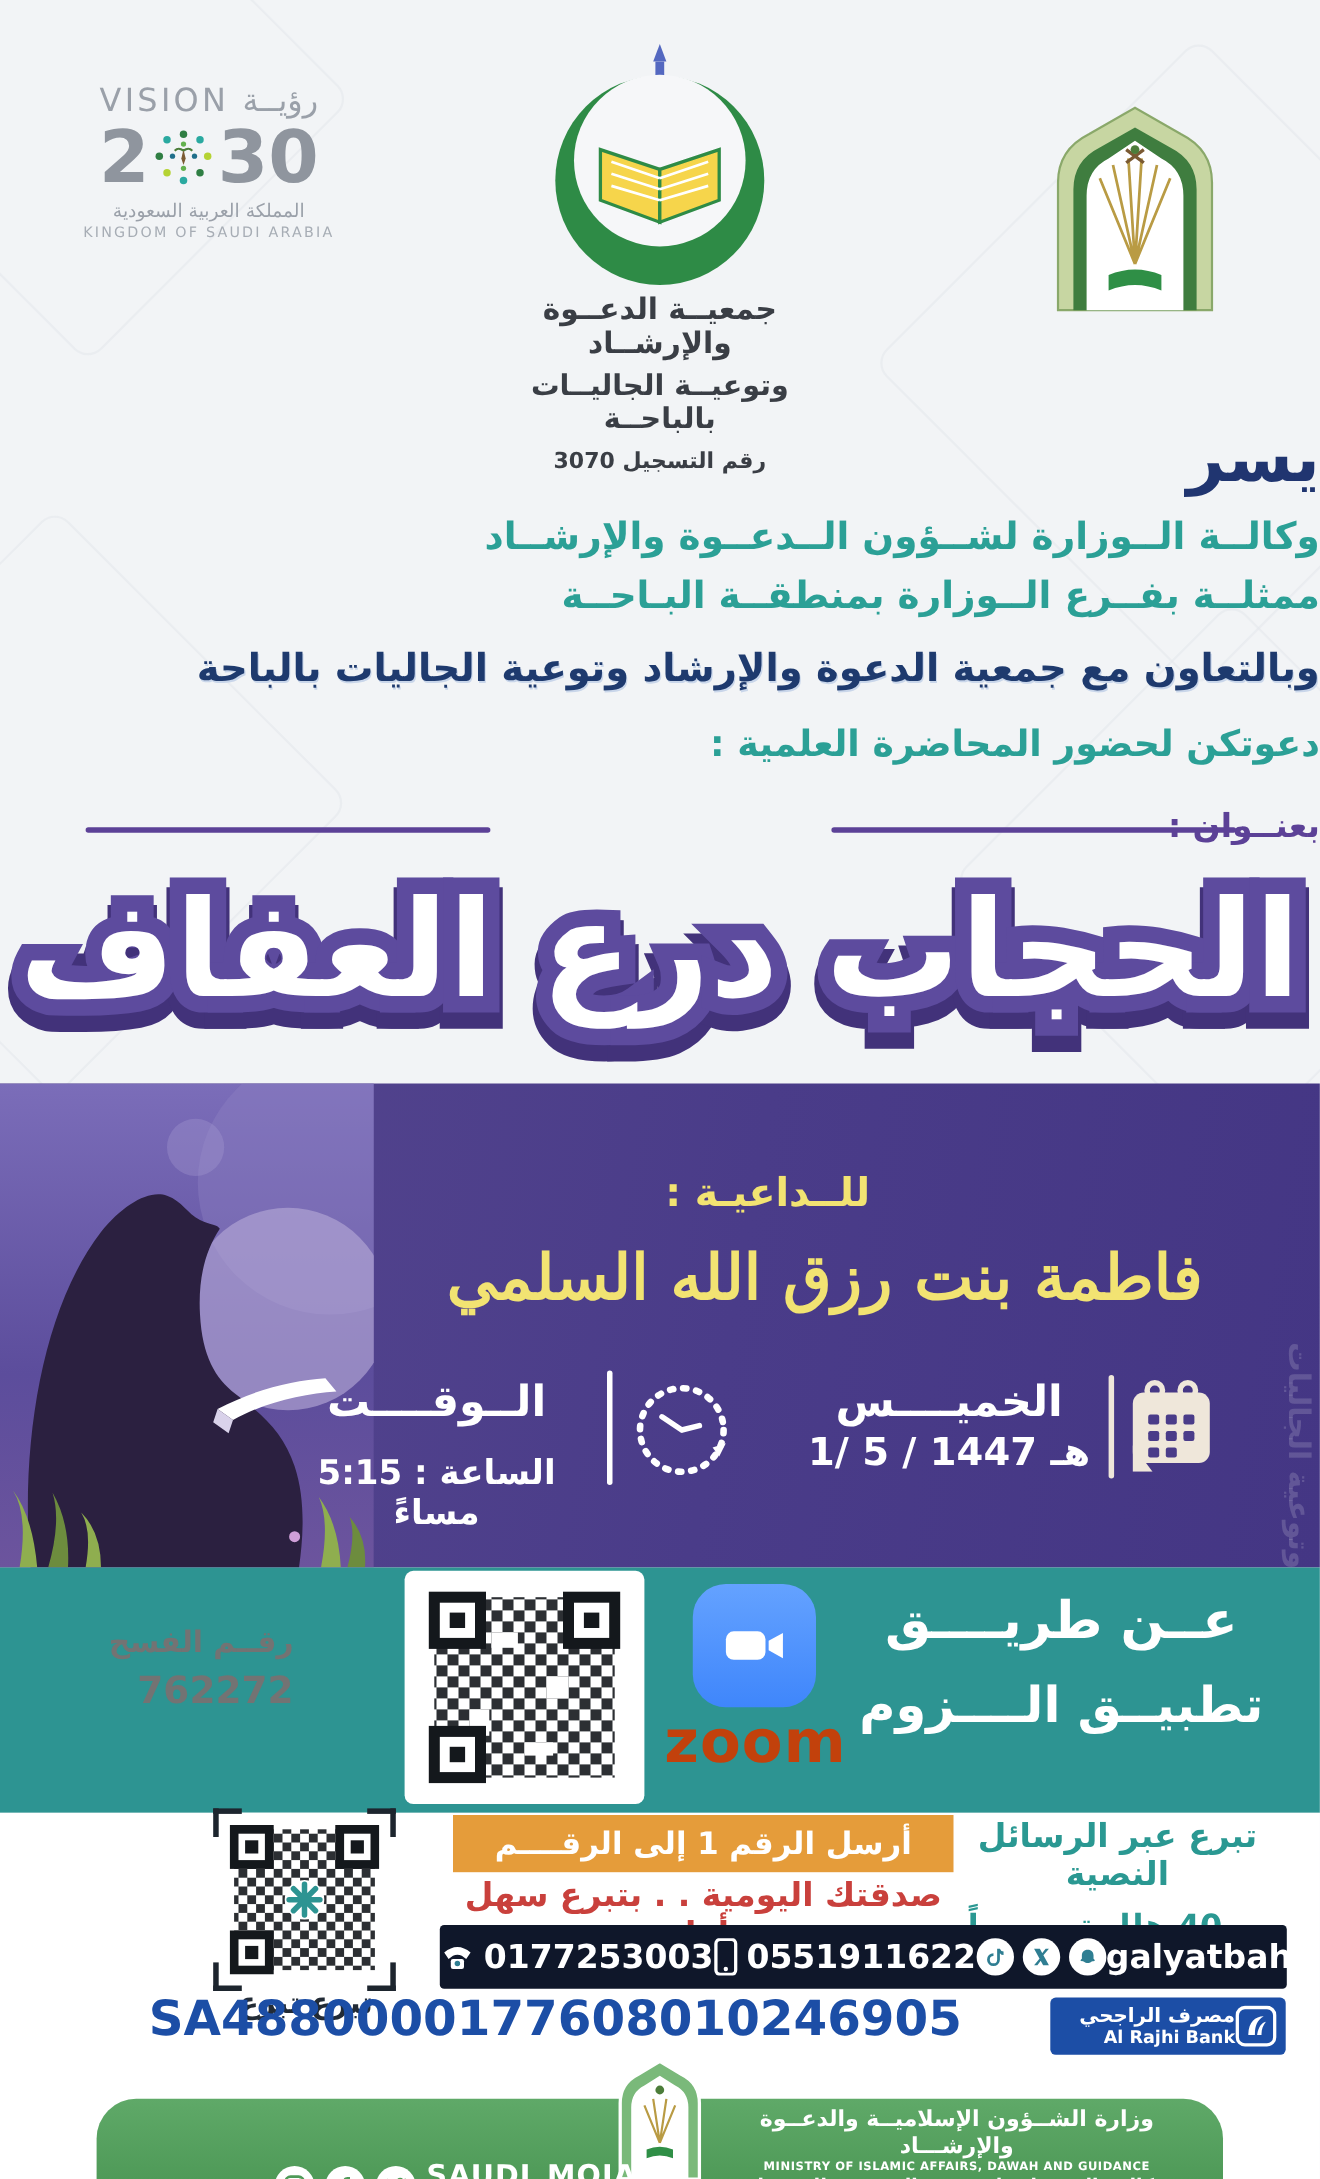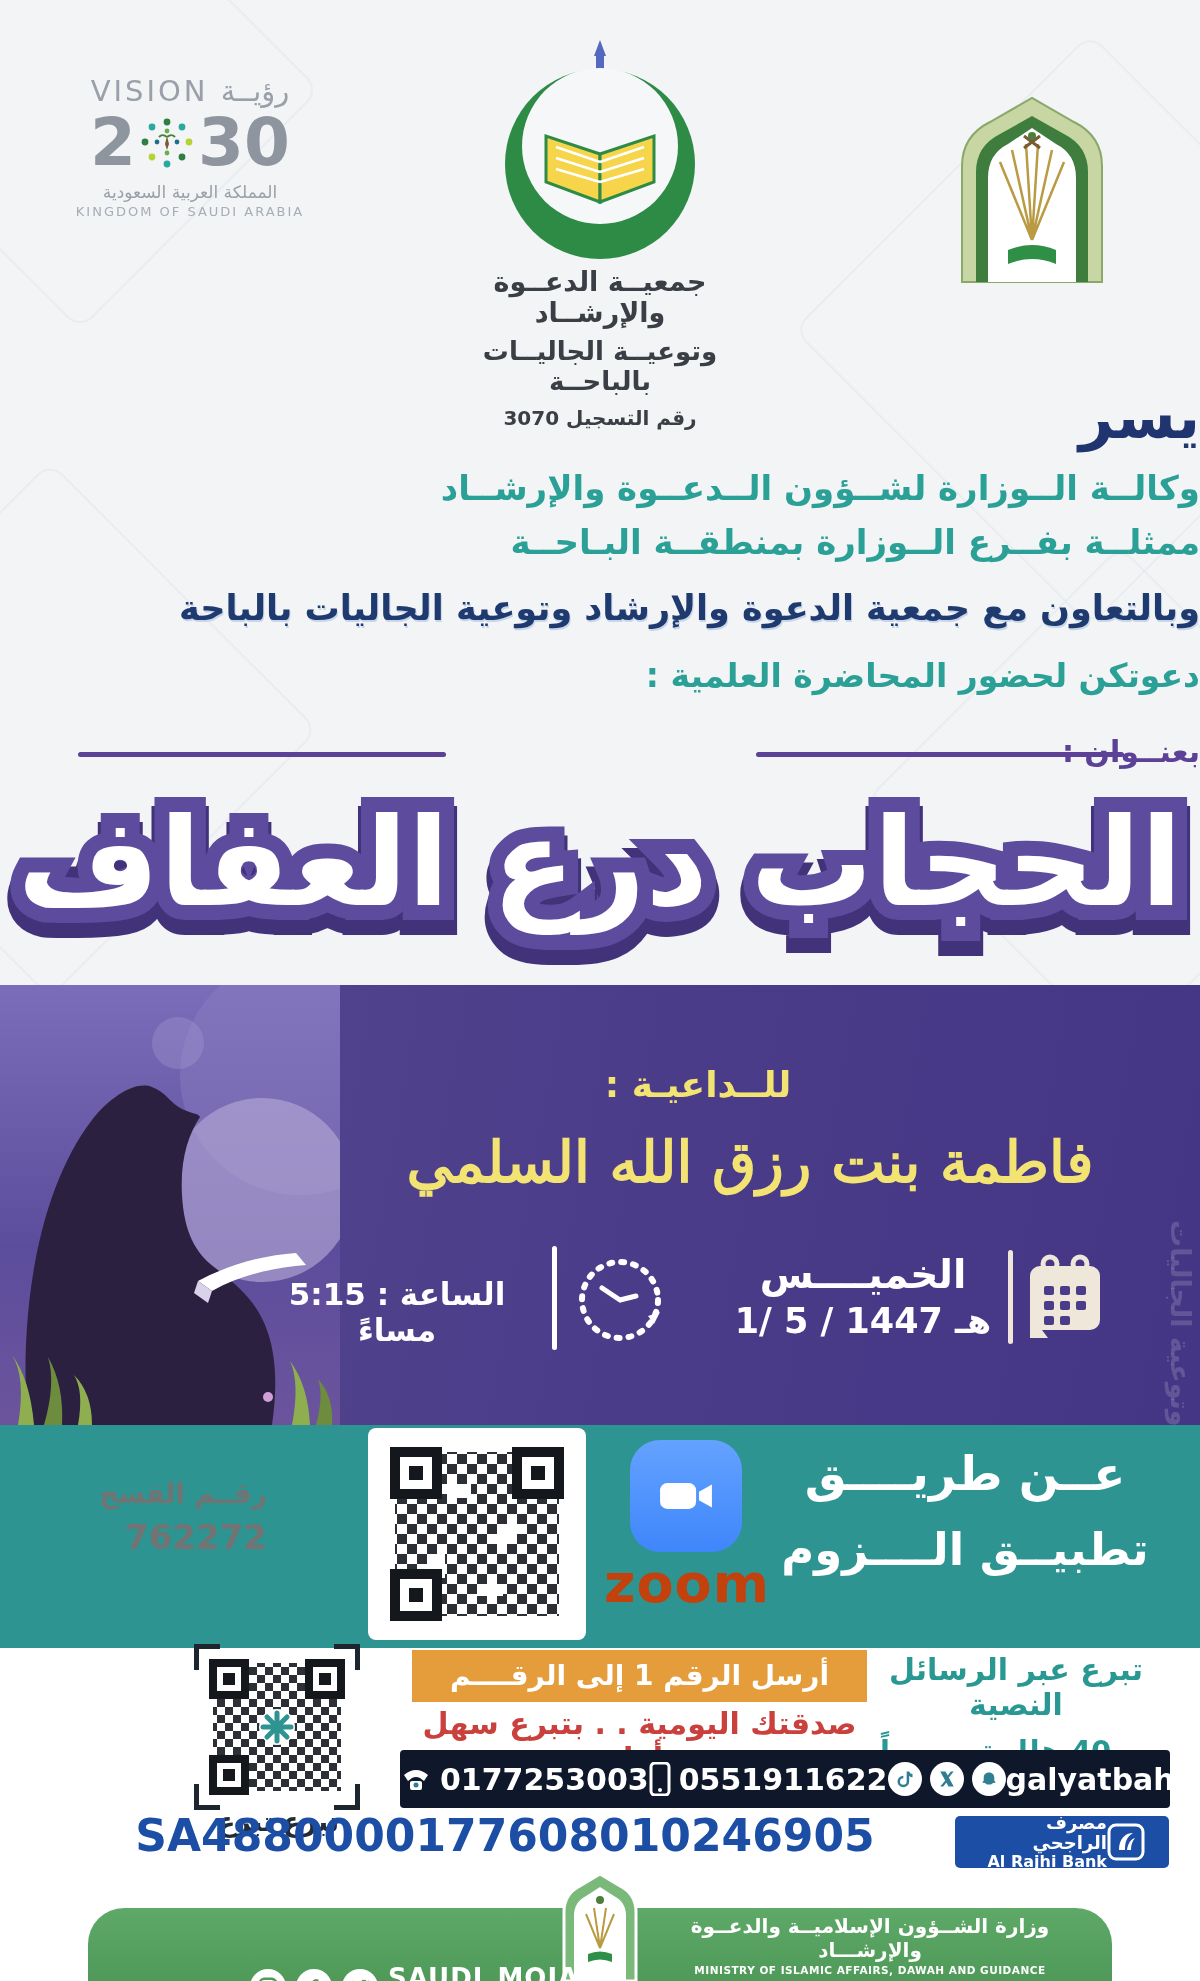--- a/index.html
+++ b/index.html
@@ -77,21 +77,21 @@
   .smsblk .s2 { font-size:29px; font-weight:800; margin-top:12px; }
   .orangebox { top:1650px; left:412px; width:455px; height:52px; background:#e59c3a; color:#ffffff; font-size:28px; font-weight:800; text-align:center; line-height:52px; }
   .redline { top:1706px; left:412px; width:455px; text-align:center; color:#c9403c; font-size:30px; font-weight:800; }
   .qr2 { top:1648px; left:198px; width:158px; height:158px; background:#ffffff; display:flex; align-items:center; justify-content:center; }
   .corner { position:absolute; width:26px; height:26px; border:0 solid #1d252e; }
   .qr2cap { top:1806px; left:178px; width:200px; text-align:center; font-size:27px; font-weight:800; color:#222b36; }
   .contactbar { top:1750px; left:400px; width:770px; height:58px; background:#0f172a; border-radius:4px; display:flex; direction:ltr; align-items:center; justify-content:space-evenly; color:#ffffff; font-size:30px; font-weight:800; }
   .citem { display:flex; align-items:center; gap:8px; direction:ltr; }
   .circ { width:34px; height:34px; border-radius:50%; background:#ffffff; display:flex; align-items:center; justify-content:center; }
   .iban { top:1810px; left:60px; width:890px; text-align:center; direction:ltr; font-size:44px; font-weight:800; color:#1c4ea6; }
-  .rajhi { top:1816px; left:955px; width:214px; height:52px; background:#1c4ea6; border-radius:5px; display:flex; align-items:center; justify-content:space-between; padding:4px 24px; }
+  .rajhi { top:1816px; left:955px; width:214px; height:52px; background:#1c4ea6; border-radius:5px; display:flex; align-items:center; justify-content:space-between; padding:4px 8px; }
   .rajhi .txt { color:#ffffff; text-align:right; line-height:1.1; flex:1; }
   .rajhi .ar { font-size:18px; font-weight:700; }
   .rajhi .en { font-size:16px; font-weight:700; direction:ltr; }
 
   
   .footer { top:1908px; left:88px; width:1024px; height:73px; border-radius:36px 36px 0 0; background:linear-gradient(180deg,#5fa968,#4f9a58); }
   .fleft { top:1922px; left:250px; display:flex; direction:ltr; align-items:center; gap:10px;margin-top:42px; }
   .fleft .txts { color:#ffffff; line-height:1.1; text-align:left; }
   .fleft .h { font-size:26px; font-weight:800; letter-spacing:1px; }
   .fleft .w { font-size:15px; font-weight:700; letter-spacing:1px; }
@@ -235,20 +235,21 @@
   <div class="d2">1/ 5 / 1447 هـ</div>
 </div>
 
 <svg class="abs" style="top:1254px;left:574px;" width="92" height="92" viewBox="0 0 92 92">
   <circle cx="46" cy="46" r="38" fill="none" stroke="#ffffff" stroke-width="6" stroke-dasharray="3 9" stroke-linecap="round"></circle>
   <path d="M46,46 L28,34 M46,46 L62,42" stroke="#ffffff" stroke-width="5" stroke-linecap="round"></path>
   <path d="M74,62 L86,58 L80,70 Z" fill="#ffffff"></path>
 </svg>
 <div class="abs vbar" style="top:1246px;left:552px;height:104px;background:#ffffff;"></div>
 <div class="abs timeblk">
+  <div class="t1">الــوقــــت</div>
   <div class="t2">الساعة : 5:15 مساءً</div>
 </div>
 
 <div class="abs watermark">بالباحة  جمعية الدعوة والإرشاد وتوعية الجاليات</div>
 
 <div class="abs teal"></div>
 <div class="abs via">
   <div class="v1">عــن طريــــق</div>
   <div class="v2">تطبيــق الــــزوم</div>
 </div>

